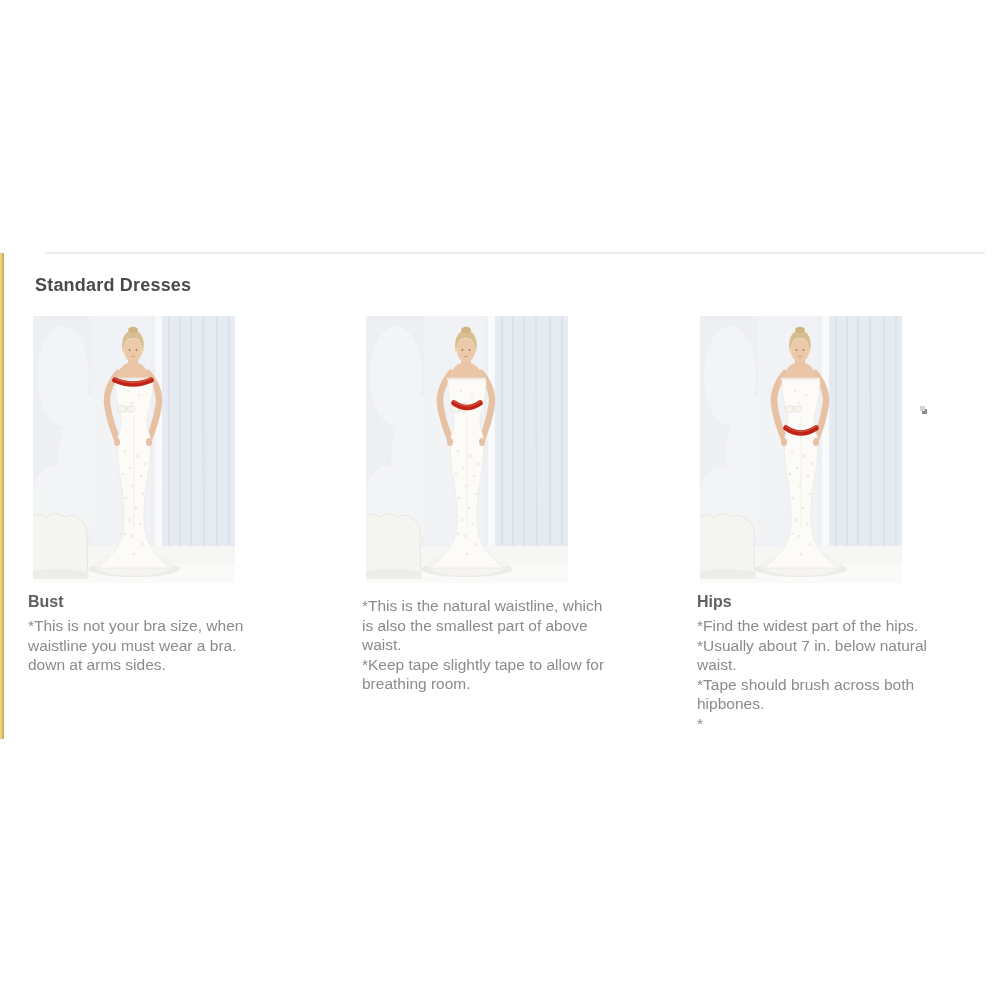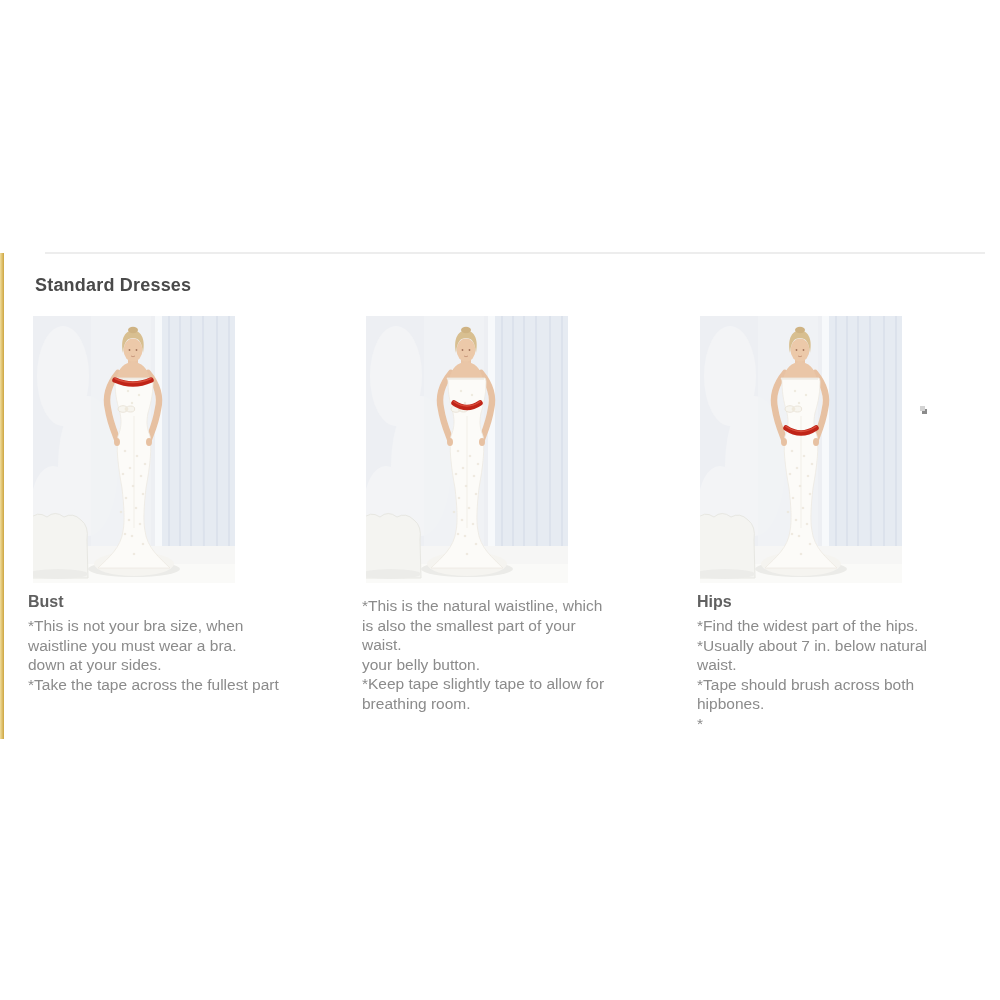--- a/index.html
+++ b/index.html
@@ -126,22 +126,21 @@
 
     <path class="band" d="M82,64 Q100,72 118,64" fill="none" stroke="#c02418" stroke-width="5.5" stroke-linecap="round"></path>
     <path class="band-hi" d="M82,62.5 Q100,70.5 118,62.5" fill="none" stroke="#e05a45" stroke-width="1.5" stroke-linecap="round" opacity="0.75"></path>
   </svg>
 </div>
   <div class="textcol" id="text-0">
     <div class="col-heading">Bust</div>
     <div class="col-body">
         <div class="line">*This is not your bra size, when</div>
         <div class="line">waistline you must wear a bra.</div>
-        <div class="line">down at your sides.</div>
-        <div class="line">*Take the tape across the fullest part</div>
+        <div class="line">down at arms sides.</div>
       </div>
   </div>
 </section>
 
 <section>
   <div class="photo" id="photo-1" aria-label="Model in white strapless gown with red measuring band across the waist">
   <svg viewBox="0 0 202 267" width="202" height="267" xmlns="http://www.w3.org/2000/svg">
 
     <rect width="202" height="267" fill="#edeff3"></rect>
     <rect x="128" width="74" height="267" fill="#e6ebf2"></rect>
@@ -222,23 +221,22 @@
     <ellipse cx="84" cy="126" rx="3" ry="4" fill="#e7c1a2"></ellipse>
     <ellipse cx="116" cy="126" rx="3" ry="4" fill="#e7c1a2"></ellipse>
 
     <path class="band" d="M88,87 Q101,96 114,87" fill="none" stroke="#c02418" stroke-width="5.5" stroke-linecap="round"></path>
     <path class="band-hi" d="M88,85.5 Q101,94.5 114,85.5" fill="none" stroke="#e05a45" stroke-width="1.5" stroke-linecap="round" opacity="0.75"></path>
   </svg>
 </div>
   <div class="textcol" id="text-1">
     <div class="col-body">
         <div class="line">*This is the natural waistline, which</div>
-        <div class="line">is also the smallest part of your</div>
+        <div class="line">is also the smallest part of above</div>
         <div class="line">waist.</div>
-        <div class="line">your belly button.</div>
         <div class="line">*Keep tape slightly tape to allow for</div>
         <div class="line">breathing room.</div>
       </div>
   </div>
 </section>
 
 <section>
   <div class="photo" id="photo-2" aria-label="Model in white strapless gown with red measuring band across the hips">
   <svg viewBox="0 0 202 267" width="202" height="267" xmlns="http://www.w3.org/2000/svg">
 

